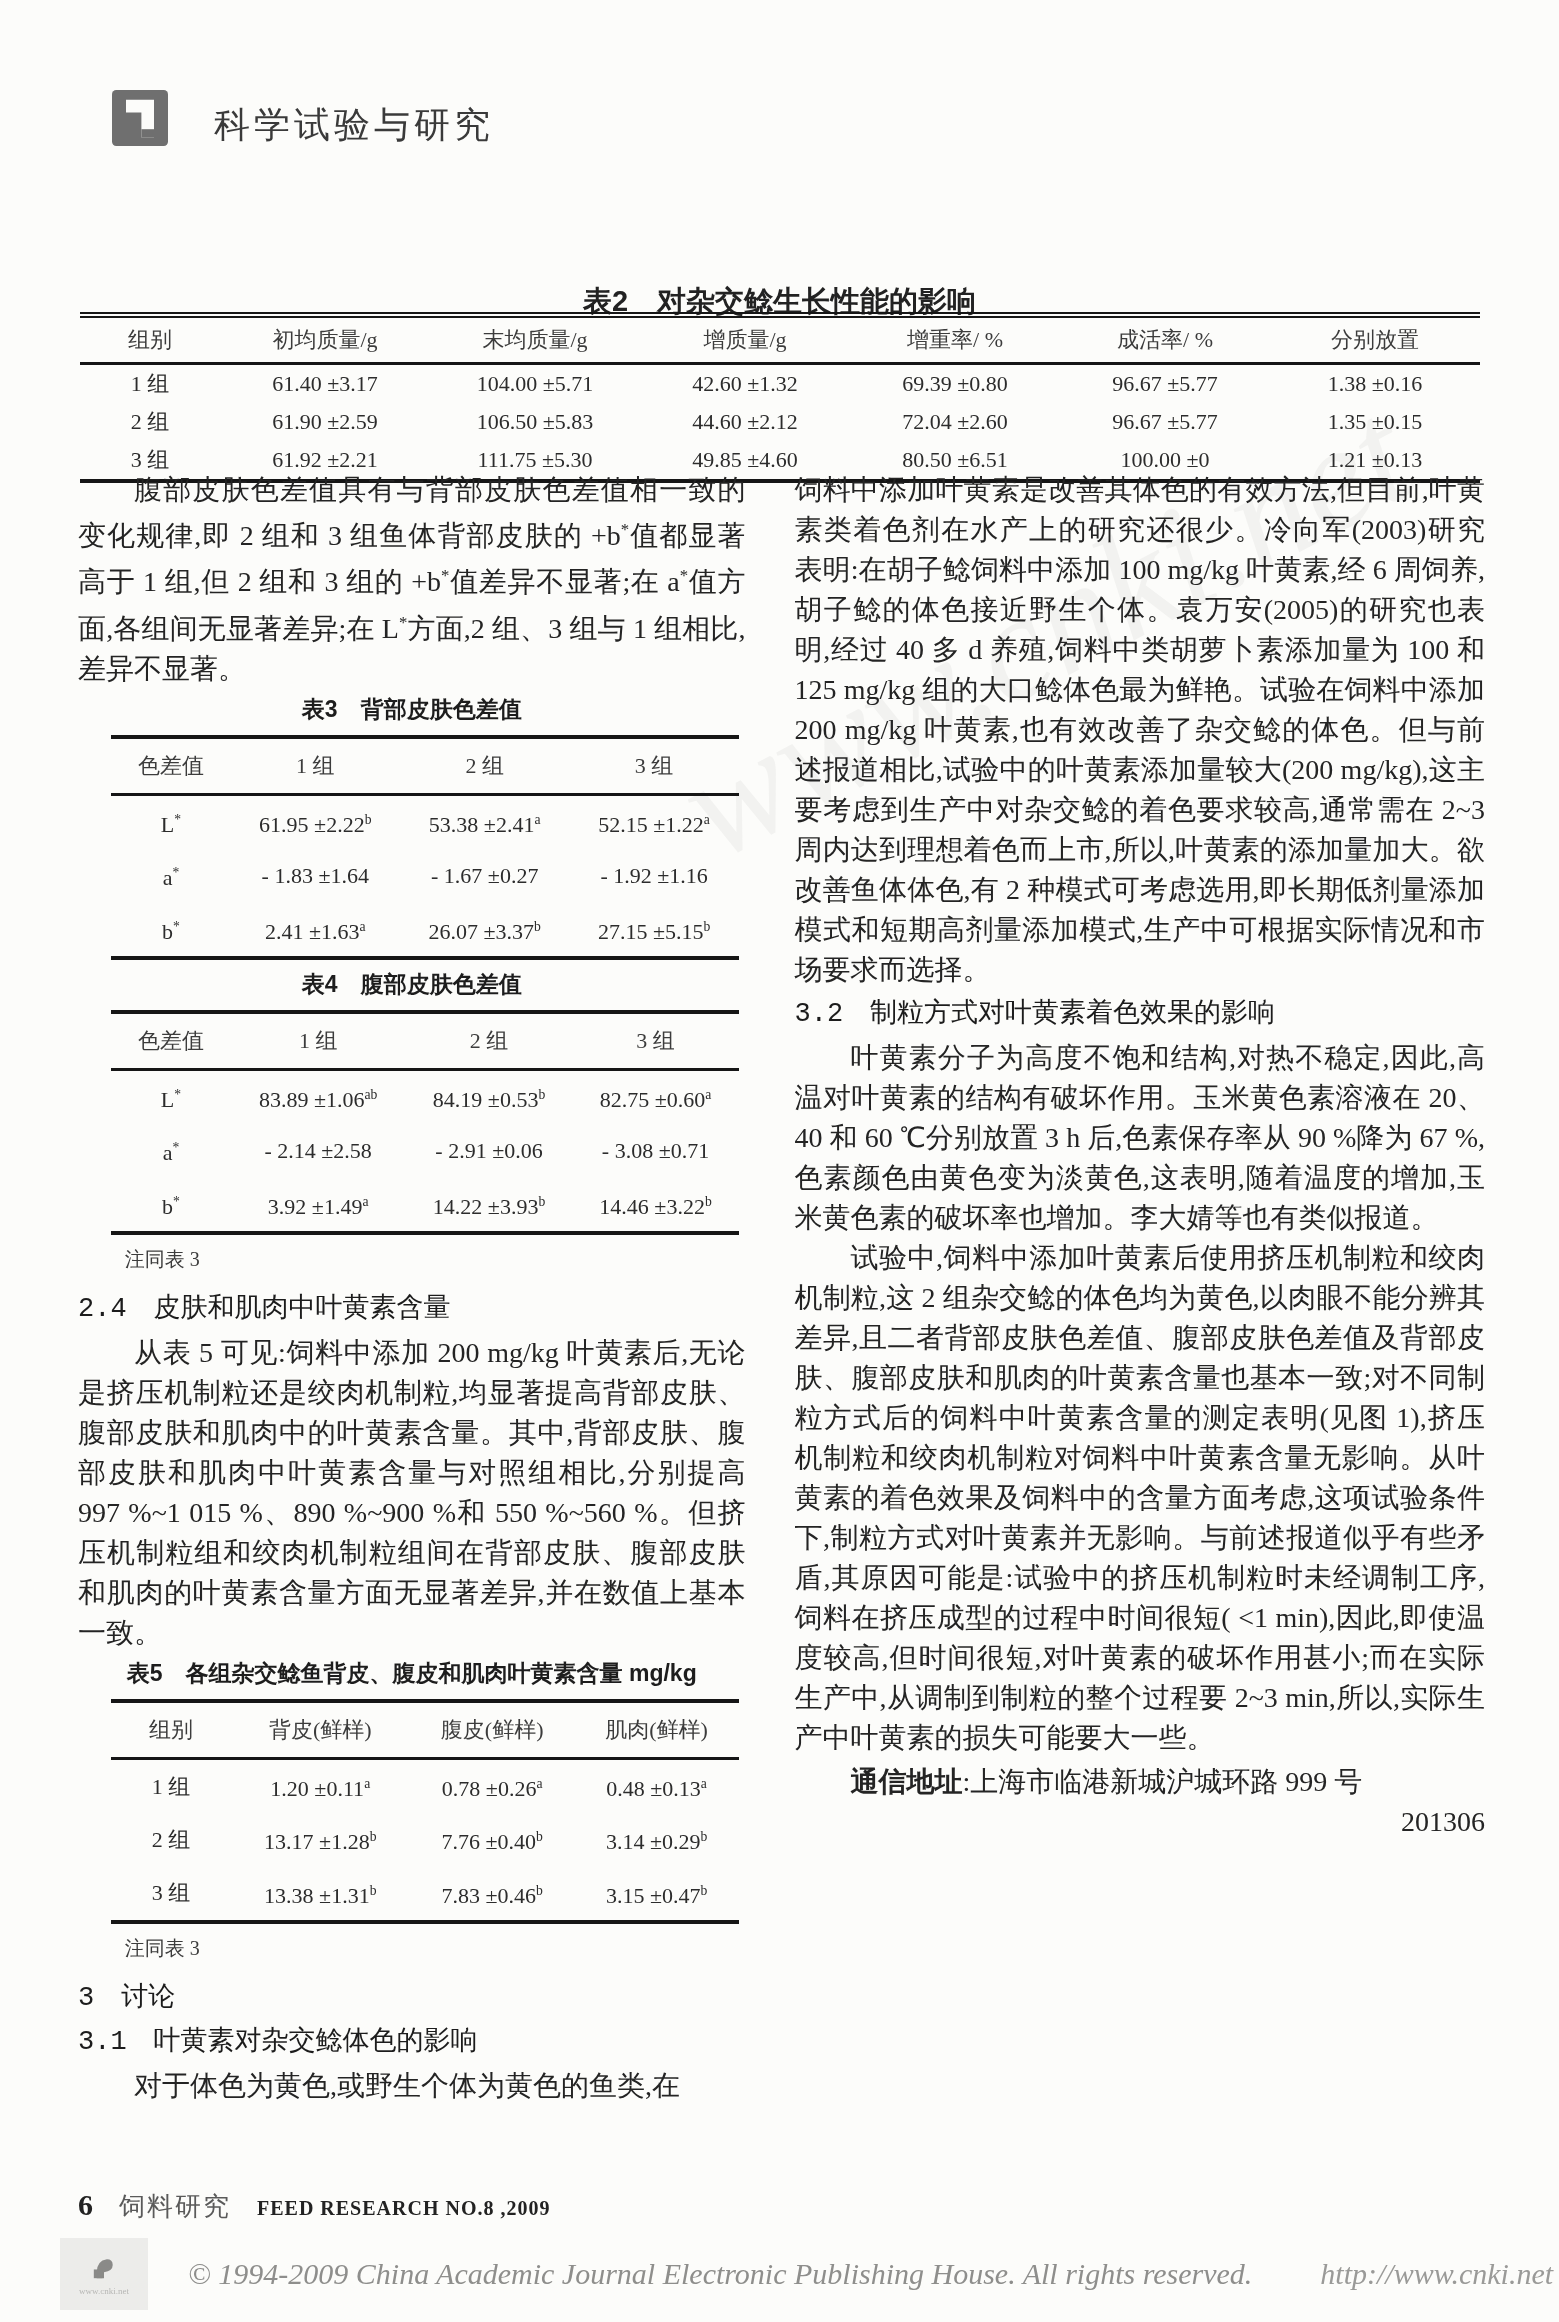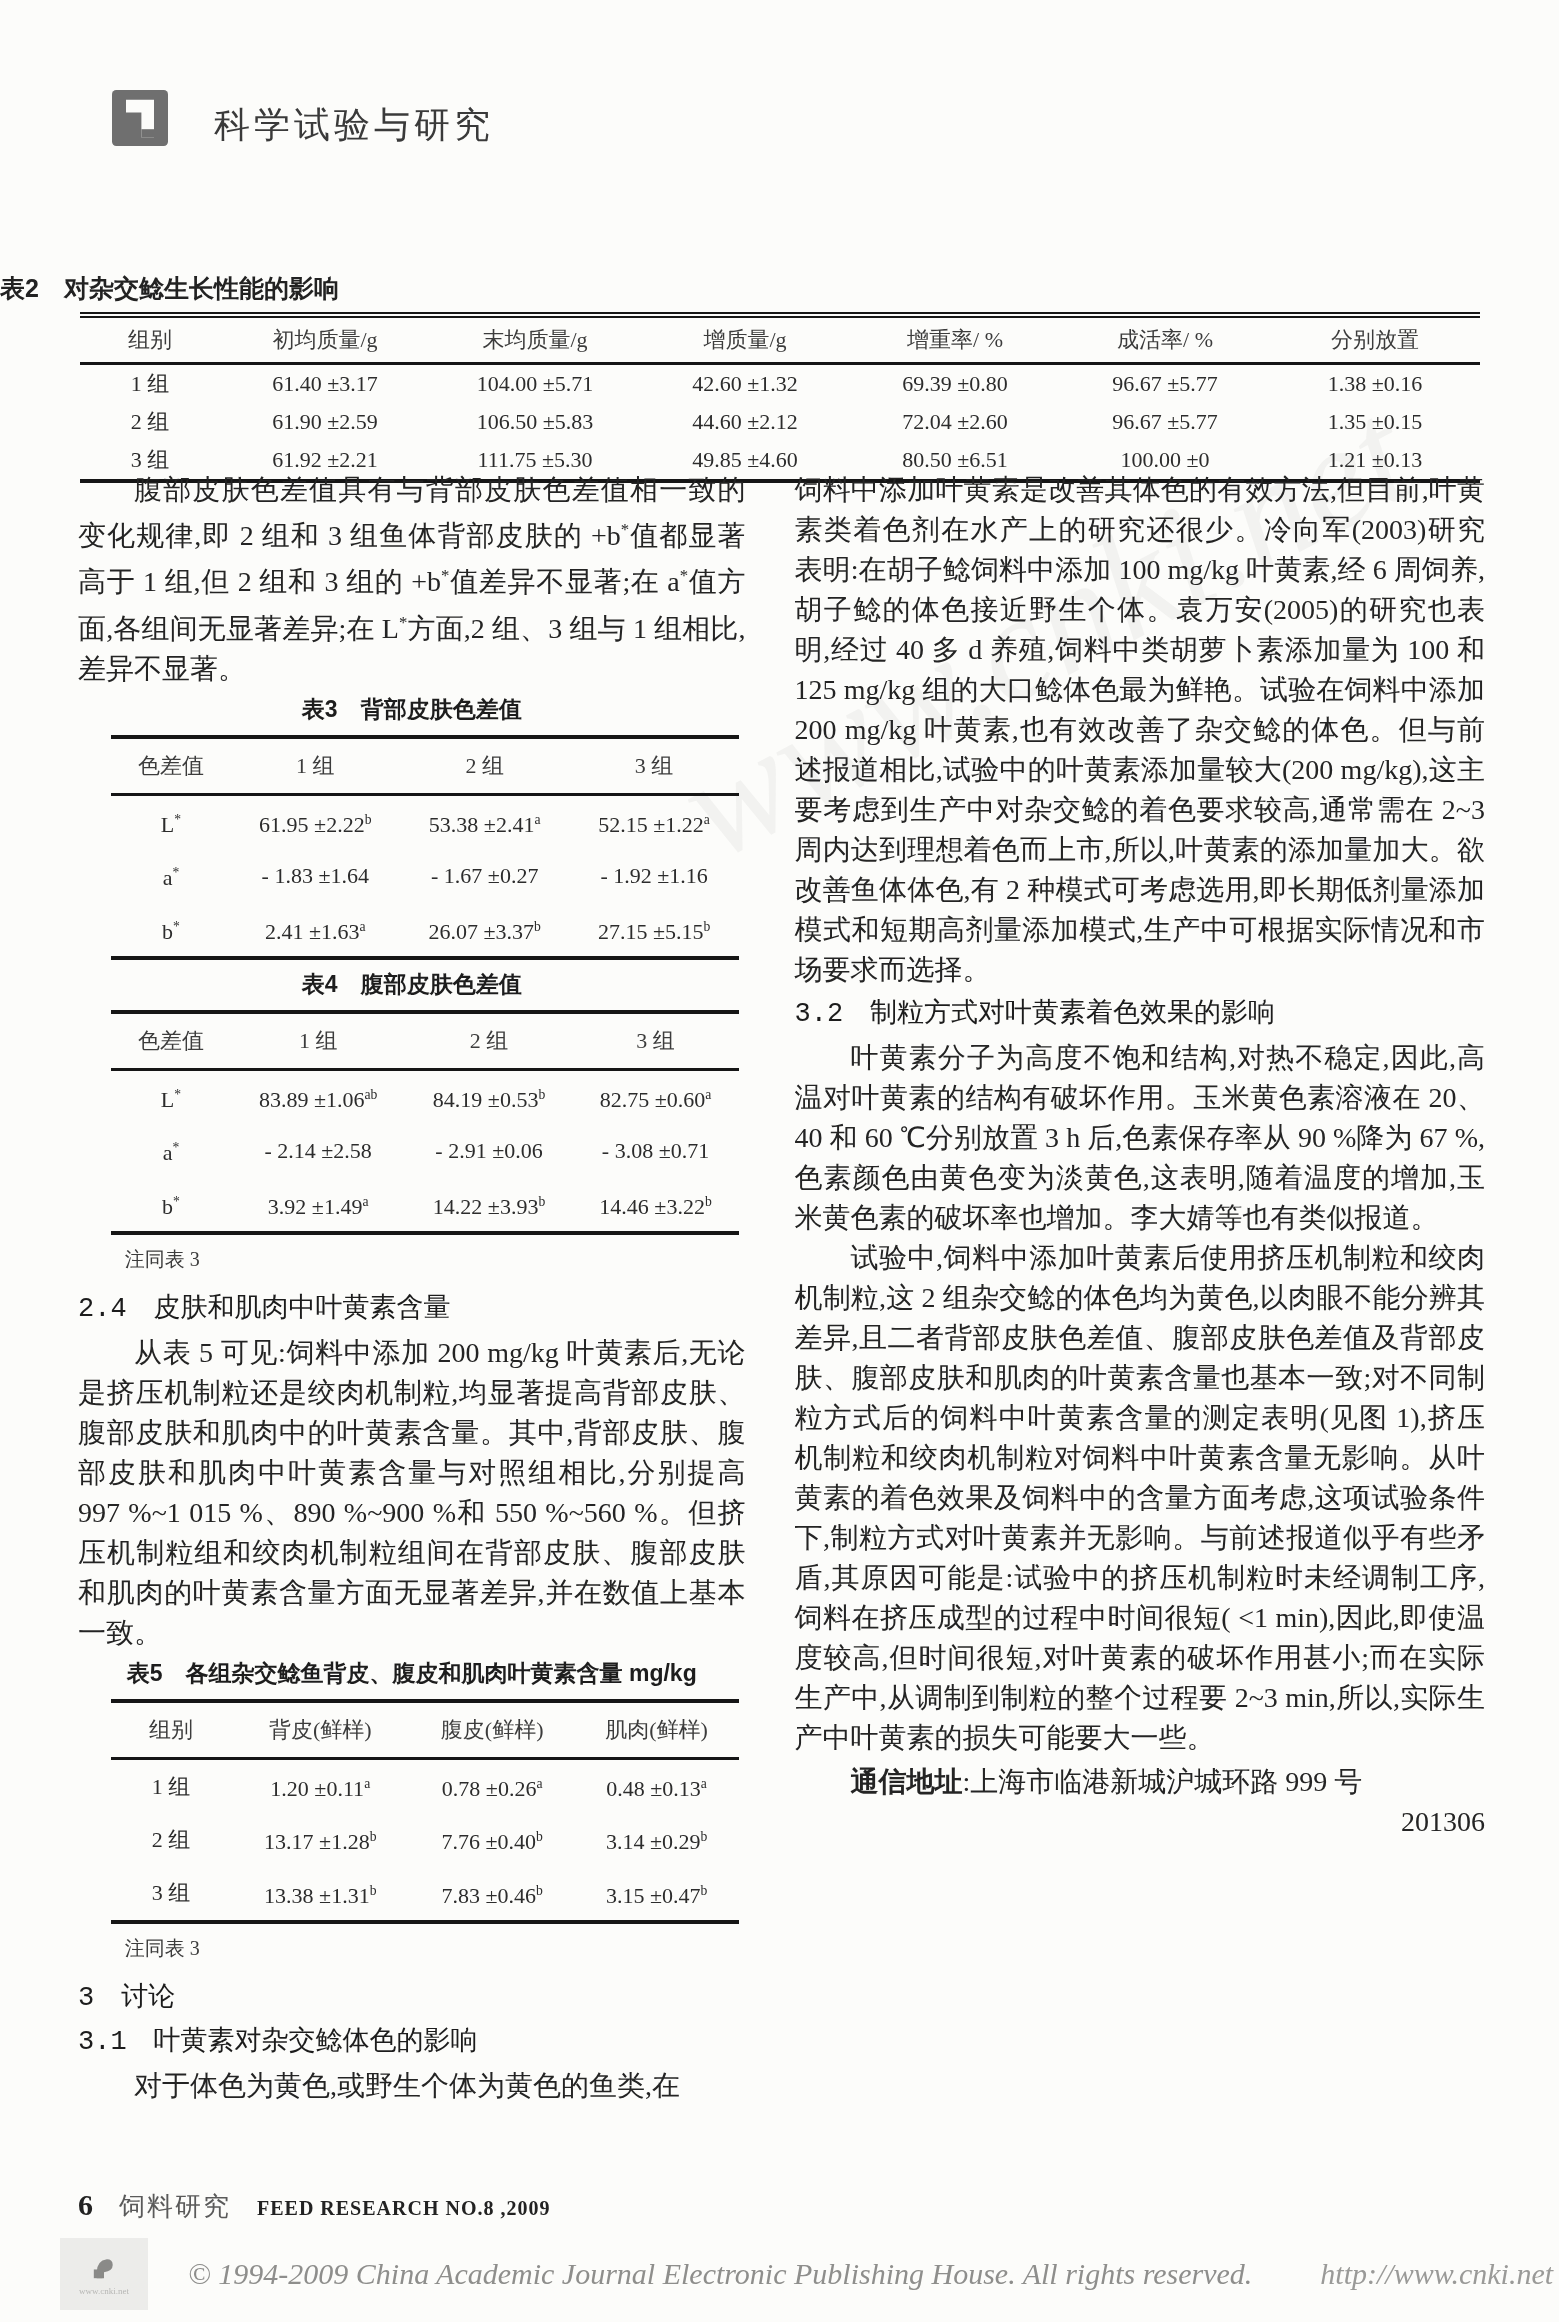--- a/index.html
+++ b/index.html
@@ -18,22 +18,22 @@
              text-align:center;color:#1d1d1d;}
   table.rule{border-collapse:collapse;font-size:22px;color:#2c2c2c;}
   table.rule th{font-weight:normal;color:#3c3c3c;padding:7px 2px;text-align:center;}
   table.rule td{text-align:center;padding:4px 2px;}
   table.rule thead tr{border-bottom:3px solid #161616;}
   table.rule sup{font-size:0.62em;}
   .t2{position:absolute;top:312px;left:80px;width:1400px;border-top:6px double #161616;
       border-bottom:4px solid #161616;}
   .t2 th,.t2 td{width:15%;}
   .t2 th:first-child,.t2 td:first-child{width:10%;}
-  .t2-title{position:absolute;top:272px;left:0;width:100%;
-            font-family:"Liberation Sans",sans-serif;font-weight:bold;font-size:25px;}
+  .t2-title{position:absolute;top:282px;left:0;width:100%;text-align:center;
+            font-family:"Liberation Sans",sans-serif;font-weight:bold;font-size:29px;}
   .small-tbl{width:94%;margin:6px 0 4px 5%;border-top:4px solid #161616;border-bottom:4px solid #161616;}
   .small-tbl th:first-child,.small-tbl td:first-child{width:19%;}
   .tbl-note{font-size:20px;color:#3c3c3c;margin:2px 0 10px 7%;}
   
   .cols{position:absolute;top:470px;left:78px;width:1407px;display:flex;gap:49px;}
   .col{font-size:28px;line-height:40px;text-align:justify;color:#242424;}
   .col.left{width:668px;}
   .col.right{width:691px;}
   .col p{margin:0;}
   .col p.ind{text-indent:2em;}

